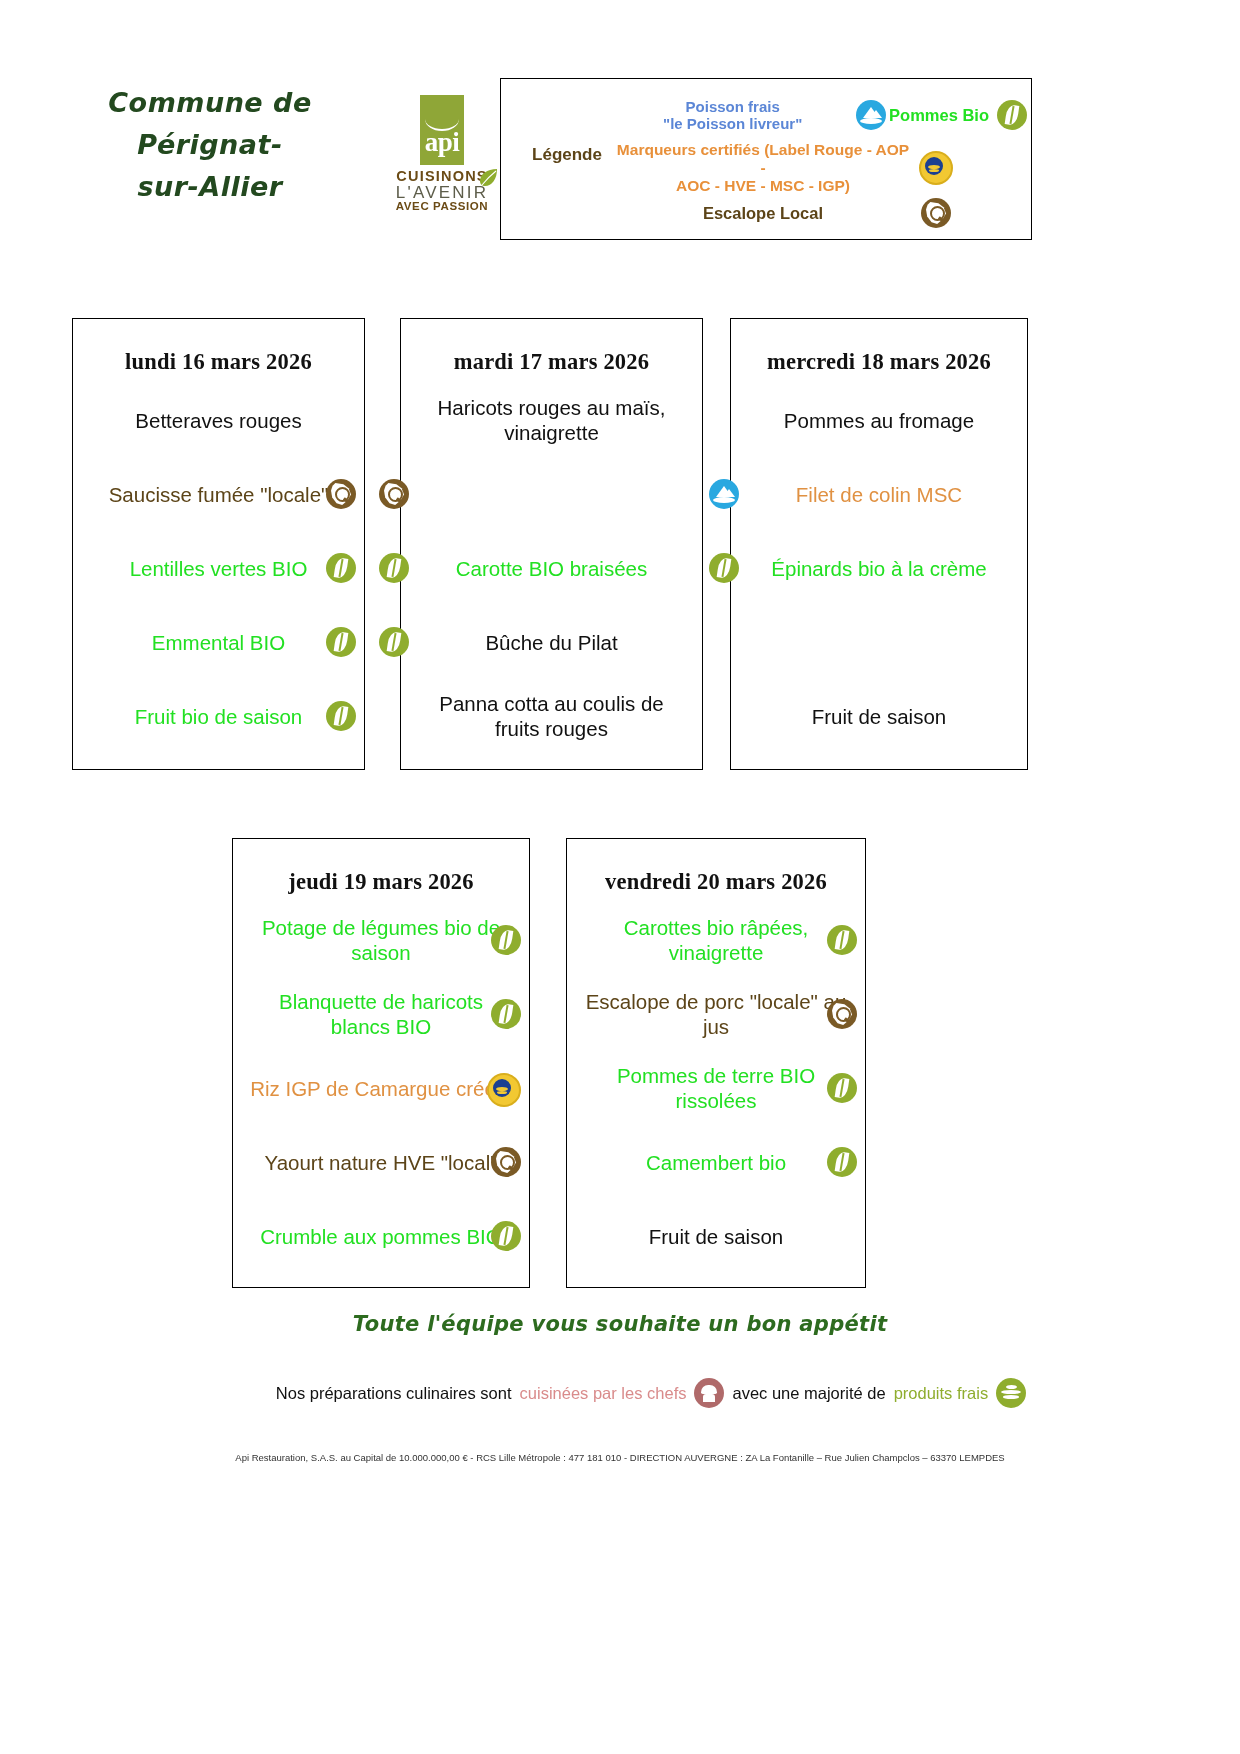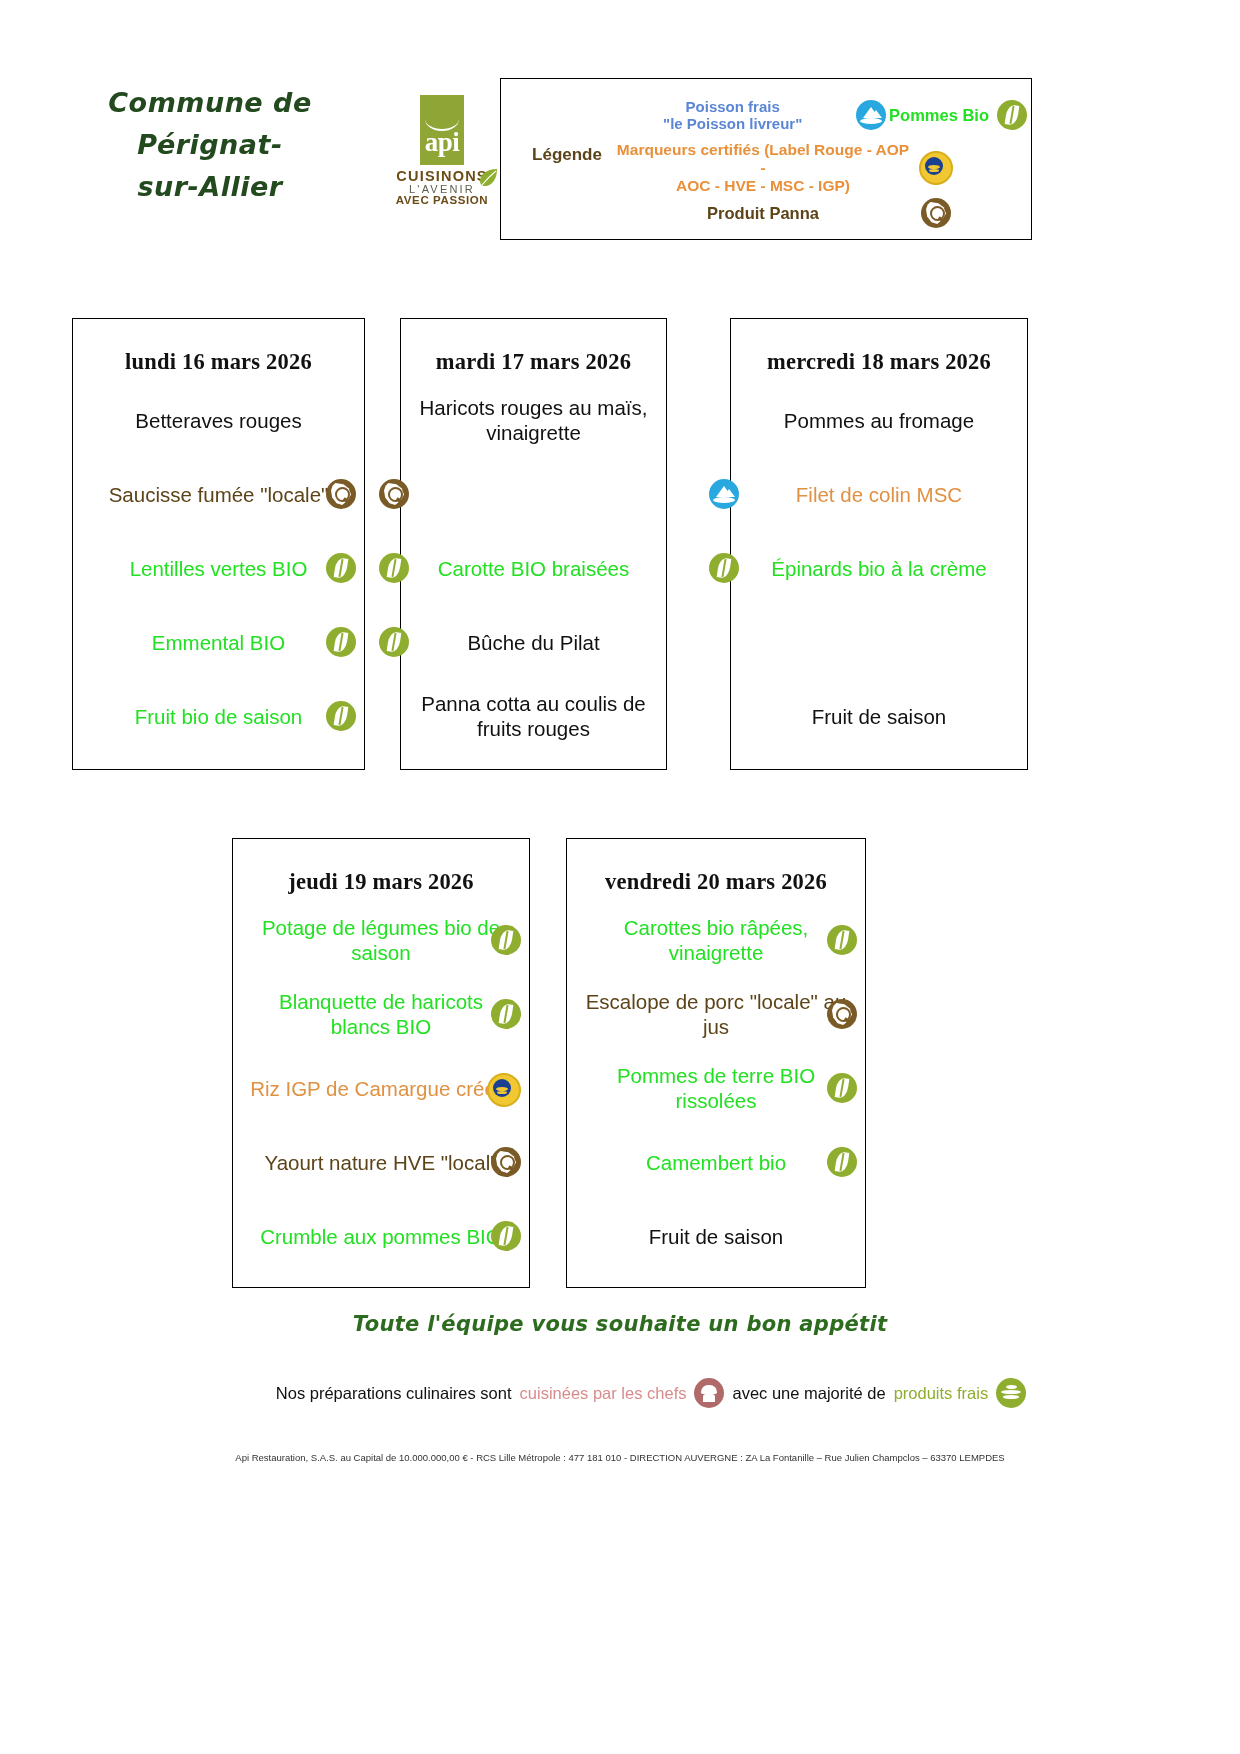--- a/index.html
+++ b/index.html
@@ -32,21 +32,21 @@
     font-family:"Liberation Serif", serif;
     font-weight:bold;font-size:27px;color:#ffffff;
     line-height:1;padding-bottom:9px;letter-spacing:-.5px;
   }
   .logo-mark .swoosh{
     position:absolute;left:5px;top:24px;width:34px;height:10px;
     border-bottom:2.5px solid #ffffff;border-radius:0 0 50% 50%/0 0 100% 100%;
   }
   .logo-txt{margin-top:4px;line-height:1.02;position:relative;}
   .logo-txt .l1{font-size:14.5px;font-weight:bold;color:#6b4b16;letter-spacing:1.2px;}
-  .logo-txt .l2{font-size:11px;color:#5d5d4a;letter-spacing:2.2px;}
+  .logo-txt .l2{font-size:17px;color:#5d5d4a;letter-spacing:2.2px;}
   .logo-txt .l3{font-size:11.5px;font-weight:bold;color:#6b4b16;letter-spacing:.6px;}
   .logo-leaf{position:absolute;right:-2px;top:-2px;}
 
   .legend-box{
     position:absolute;left:500px;top:78px;width:530px;height:160px;
     border:1.6px solid #000;background:#fff;
   }
   .legend-label{
     position:absolute;left:18px;top:66px;width:96px;text-align:center;
     font-size:17px;font-weight:bold;color:#5c4418;
@@ -252,21 +252,21 @@
                 <span class="wave2"></span>
             </span>
           </div>
           <div class="leg-after cert">
             <span></span>
           </div>
         </div>
 
         <div class="leg-row r3">
           <div class="leg-txt local">
-            <div>Produit Panna</div>
+            <div>Escalope Local</div>
           </div>
           <div class="leg-ic">
             <span class="ic ic-local">
               <span class="fr"></span>
                 <span class="mag"></span>
                 <span class="hdl"></span>
             </span>
           </div>
           <div class="leg-after"></div>
         </div>
@@ -293,21 +293,21 @@
           <div class="dish">
             <span class="txt c-bio">Emmental BIO</span>
             <div class="badge" style="right: -6px; top: 22px;"><span class="ic ic-bio"><span class="lf"></span><span class="vein"></span></span></div>
           </div>
           <div class="dish">
             <span class="txt c-bio">Fruit bio de saison</span>
             <div class="badge" style="right: -6px; top: 22px;"><span class="ic ic-bio"><span class="lf"></span><span class="vein"></span></span></div>
           </div>
         </div>
       </div>
-      <div class="day" style="left: 400px; width: 267px; height: 452px;">
+      <div class="day" style="left: 400px; width: 303px; height: 452px;">
         <div class="day-title">mardi 17 mars 2026</div>
         <div class="dishes">
           <div class="dish">
             <span class="txt c-black">Haricots rouges au maïs, vinaigrette</span>
           </div>
           <div class="dish">
             <div class="badge" style="left: -36px; top: 22px;"><span class="ic ic-local"><span class="fr"></span><span class="mag"></span><span class="hdl"></span></span></div>
           </div>
           <div class="dish">
             <span class="txt c-bio">Carotte BIO braisées</span>

